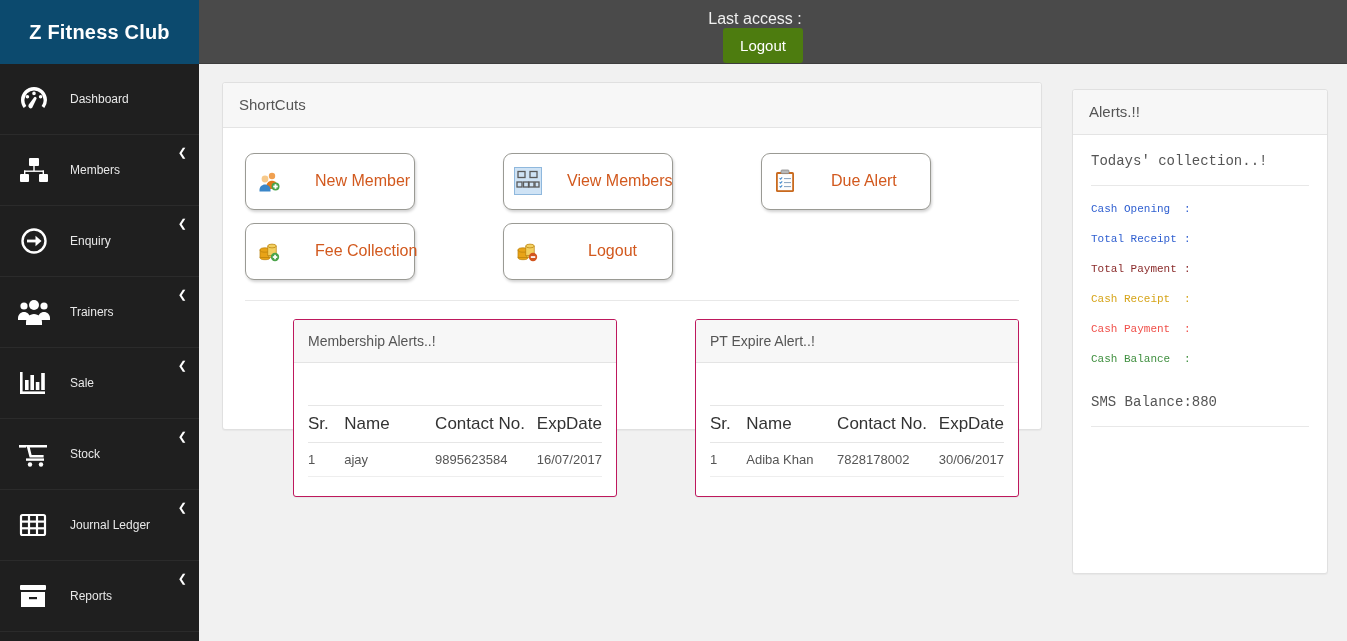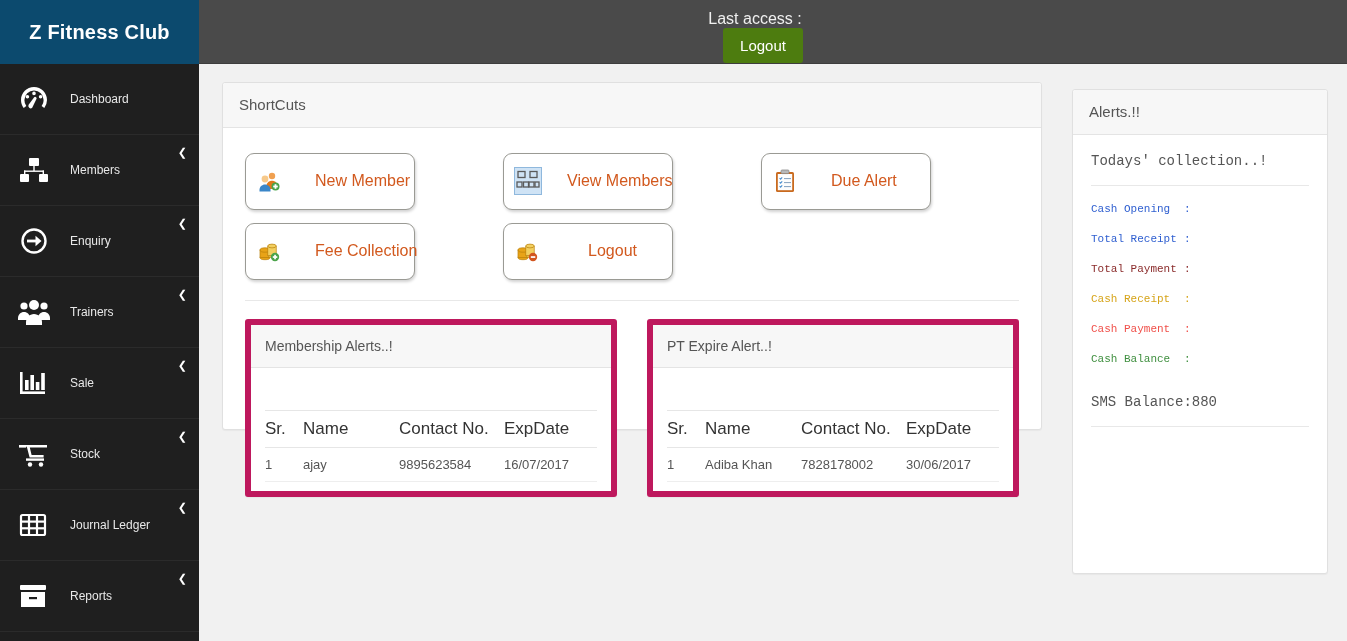--- a/index.html
+++ b/index.html
@@ -136,24 +136,25 @@
   }
 
   
   .tables-row {
     display: flex; gap: 30px;
     padding: 18px 22px 0 22px;
   }
   .alert-card {
     width: 372px; height: 178px;
     background: #ffffff;
-    border: 6px solid #be185d;
+    border: 1px solid #be185d;
     border-radius: 3px;
     box-shadow: 0 1px 1px rgba(0,0,0,.04);
     overflow: hidden;
+    margin-left: 48px;
   }
   .alert-card-head {
     background: #f7f7f7; border-bottom: 1px solid #e4e4e4;
     padding: 12px 14px;
   }
   .alert-card-title { font-size: 14px; color: #555555; }
   .alert-card-body { padding: 0 14px; height: 133px; overflow: hidden; }
   table.at { width: 100%; border-collapse: collapse; margin-top: 42px; }
   table.at th {
     text-align: left; font-weight: normal;

